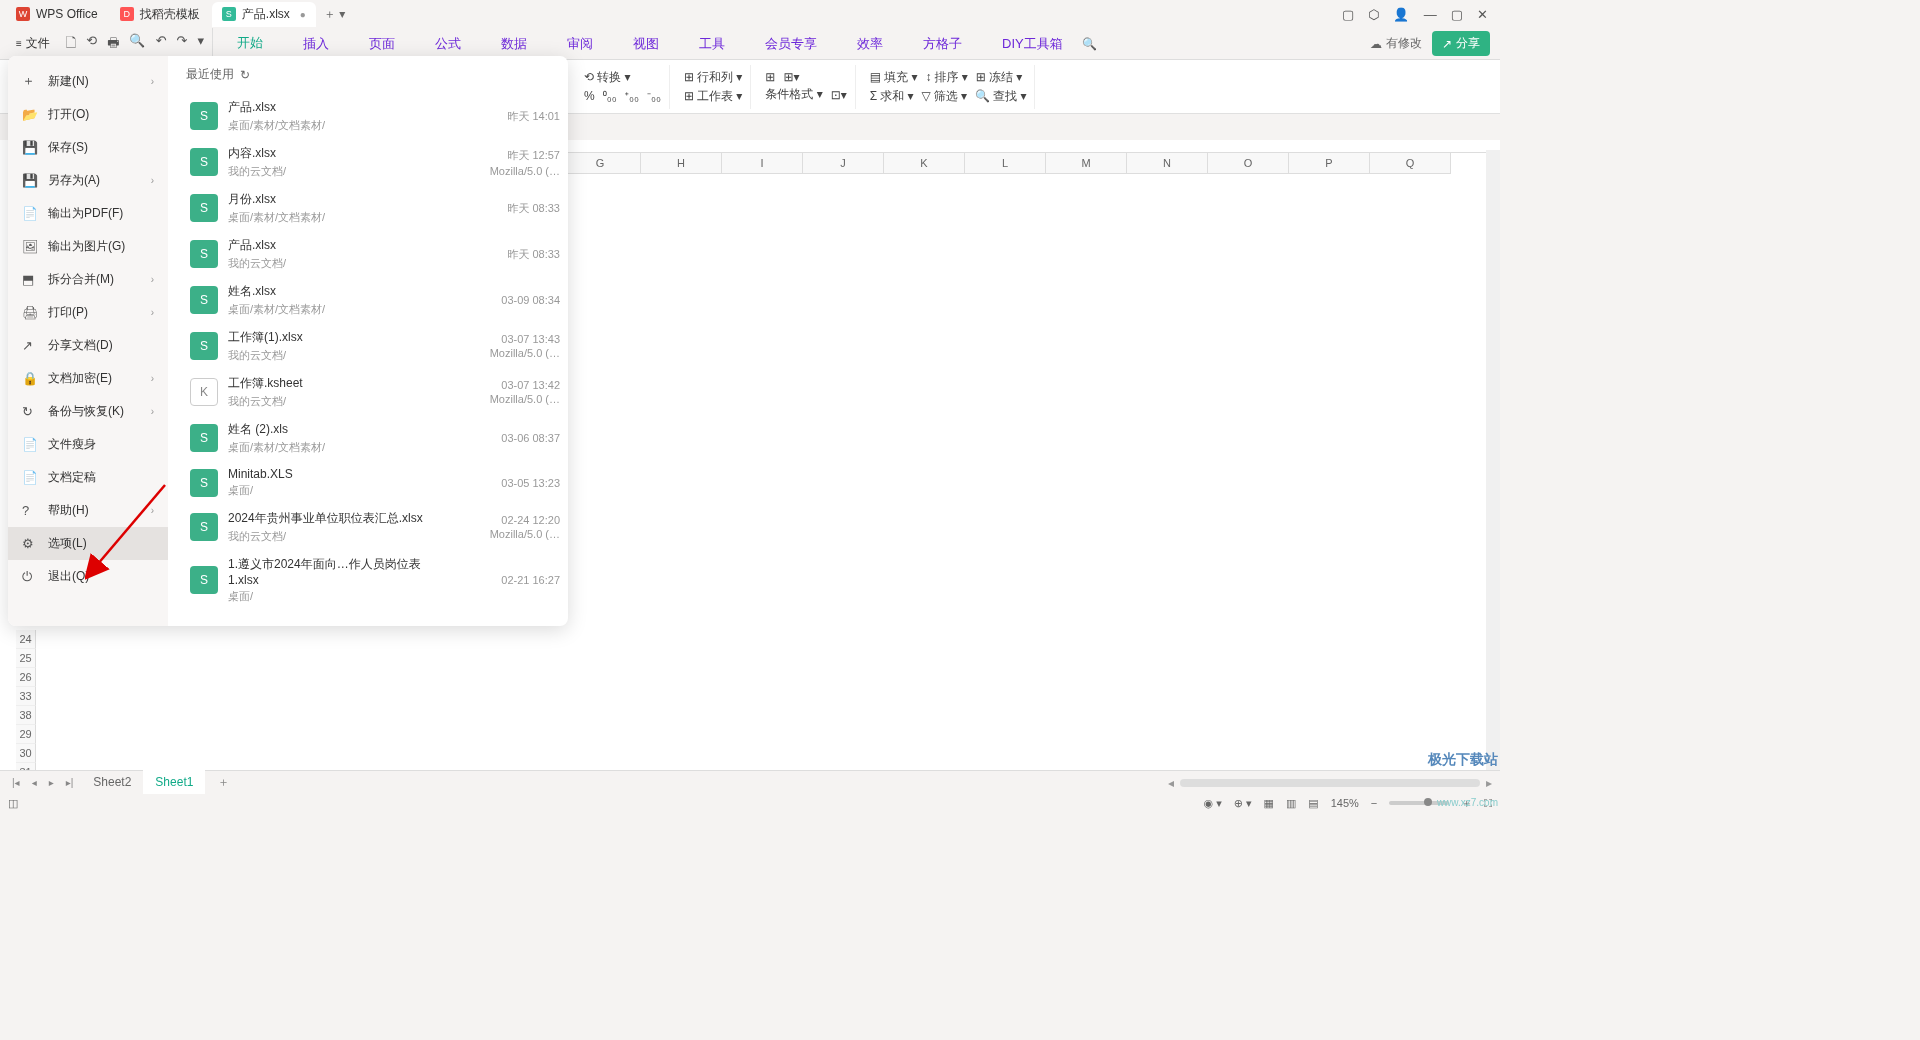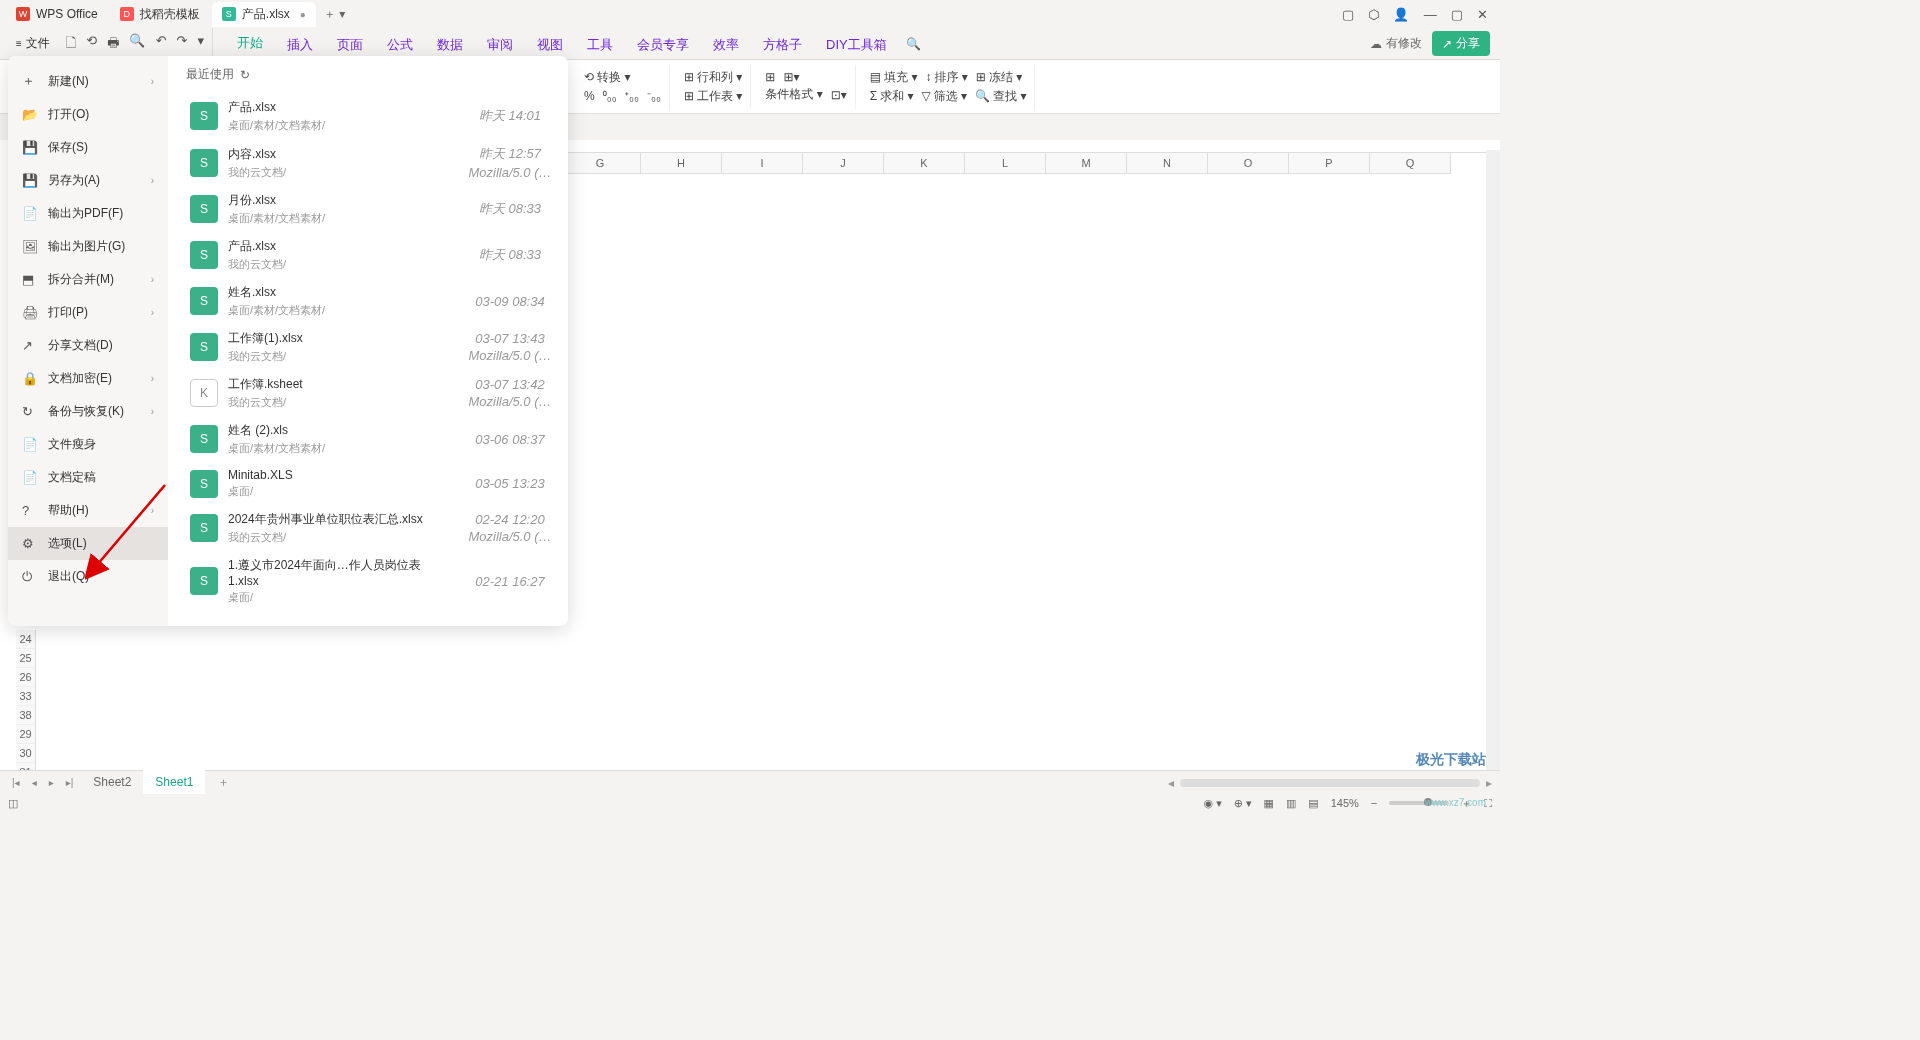--- a/index.html
+++ b/index.html
@@ -19,21 +19,21 @@
 .winbtns { margin-left: auto; display: flex; align-items: center; gap: 14px; padding-right: 6px; color: #555; }
 .winbtns span { cursor: pointer; font-size: 13px; }
 
 
 .menubar { height: 32px; display: flex; align-items: center; background: #f5f3f2; border-bottom: 1px solid #ddd; }
 .fileset { display: flex; align-items: center; gap: 8px; padding: 0 8px; border-right: 1px solid #ddd; height: 100%; }
 .filebtn { display: flex; align-items: center; gap: 4px; padding: 4px 8px; border-radius: 4px; cursor: pointer; }
 .filebtn span.ham { font-size: 10px; }
 .qat { display: flex; gap: 10px; color: #555; font-size: 13px; }
 .qat span { cursor: pointer; }
-.menus { display: flex; align-items: flex-end; gap: 0; padding-left: 12px; }
+.menus { display: flex; align-items: center; gap: 16px; padding-left: 12px; }
 .menu { padding: 6px 12px; cursor: pointer; color: #6d28d9; font-size: 13px; }
 .menu.active { color: #1a8; border-bottom: 2px solid #1a8; }
 .searchmenu { padding: 6px 8px; }
 .rightbar { margin-left: auto; display: flex; align-items: center; gap: 10px; padding-right: 10px; }
 .modifybtn { display: flex; align-items: center; gap: 4px; color: #666; font-size: 12px; }
 .sharebtn { background: #2fb383; color: #fff; padding: 4px 10px; border-radius: 4px; display: flex; align-items: center; gap: 4px; font-size: 12px; }
 
 
 .ribbon { height: 54px; background: #fff; border-bottom: 1px solid #e0e0e0; display: flex; align-items: center; padding: 4px 10px; gap: 6px; }
 .ribgroup { display: flex; flex-direction: column; gap: 2px; padding: 0 8px; border-right: 1px solid #eee; height: 44px; justify-content: center; }
@@ -50,21 +50,21 @@
 .farrow { font-size: 10px; color: #999; }
 .filecontent { flex: 1; padding: 10px 4px 10px 18px; overflow: hidden; }
 .recenthdr { font-size: 12px; color: #666; margin-bottom: 10px; display: flex; align-items: center; gap: 6px; }
 .recentlist { display: flex; flex-direction: column; gap: 0; overflow-y: auto; height: 520px; }
 .recentitem { display: flex; align-items: center; padding: 6px 4px; gap: 10px; cursor: pointer; }
 .ricon { width: 28px; height: 28px; background: #3cb088; border-radius: 4px; display: flex; align-items: center; justify-content: center; color: #fff; font-size: 12px; flex-shrink: 0; }
 .ricon.k { background: #fff; border: 1px solid #ccc; color: #888; }
 .rinfo { flex: 1; display: flex; flex-direction: column; gap: 2px; }
 .rname { font-size: 12px; color: #333; }
 .rpath { font-size: 11px; color: #999; }
-.rtime { width: 100px; font-size: 13px; color: #999; display:flex; flex-direction:column; gap:2px; text-align:center;font-style:italic;}
+.rtime { width: 100px; font-size: 11px; color: #999; display:flex; flex-direction:column; gap:2px; text-align:right;}
 
 
 .arrow-anno { position: absolute; left: 85px; top: 480px; z-index: 101; pointer-events: none; }
 
 
 .gridwrap { position: absolute; left: 0; top: 140px; right: 0; bottom: 36px; background: #fff; }
 .colhdr { position: absolute; top: 12px; left: 36px; right: 14px; height: 22px; display: flex; border-top:1px solid #ddd; }
 .colcell { width: 81px; border-right: 1px solid #ddd; border-bottom: 1px solid #ddd; display: flex; align-items: center; justify-content: center; font-size: 11px; color: #666; background: #f8f8f8; }
 .rowhdr { position: absolute; left: 0; top: 34px; width: 36px; }
 .rowcell { height: 19px; border-right: 1px solid #ddd; border-bottom: 1px solid #eee; display: flex; align-items: center; justify-content: center; font-size: 11px; color: #666; background: #f8f8f8; margin-left: 16px; }
@@ -75,21 +75,21 @@
 .navbtn { font-size: 10px; color: #888; padding: 0 4px; cursor: pointer; }
 .sheettab { padding: 12px 12px; font-size: 12px; cursor: pointer; color: #666; }
 .sheettab.active { color: #1a8; border-bottom: 2px solid #1a8; background:#fff;}
 .addsheet { padding: 4px 8px; color: #888; cursor: pointer; }
 
 
 .statusbar { position: absolute; left: 0; right: 0; bottom: 0; height: 18px; background: #f5f3f2; display: flex; align-items: center; padding: 0 8px; font-size: 11px; color: #666; }
 .statusright { margin-left: auto; display: flex; align-items: center; gap: 12px; }
 
 
-.watermark { position: absolute; right: 14px; bottom: 4px; font-size: 11px; color: #6ab4e6; display:flex; flex-direction:column; align-items:flex-end; z-index:200;}
+.watermark { position: absolute; right: 2px; bottom: 4px; font-size: 11px; color: #6ab4e6; display:flex; flex-direction:column; align-items:flex-end; z-index:200;}
 .watermark .logo { font-weight:bold; color:#58b; font-size:14px;}
 .watermark .site { color:#8cc; font-size:10px;margin-top:28px;}
 
 .scrollbar-v { position:absolute; right:0; top:150px; bottom:36px; width:14px; background:#f0f0f0;}
 </style>
 </head>
 <body>
 
 <div class="titlebar">
   <div class="tabbar" id="tabbar">

